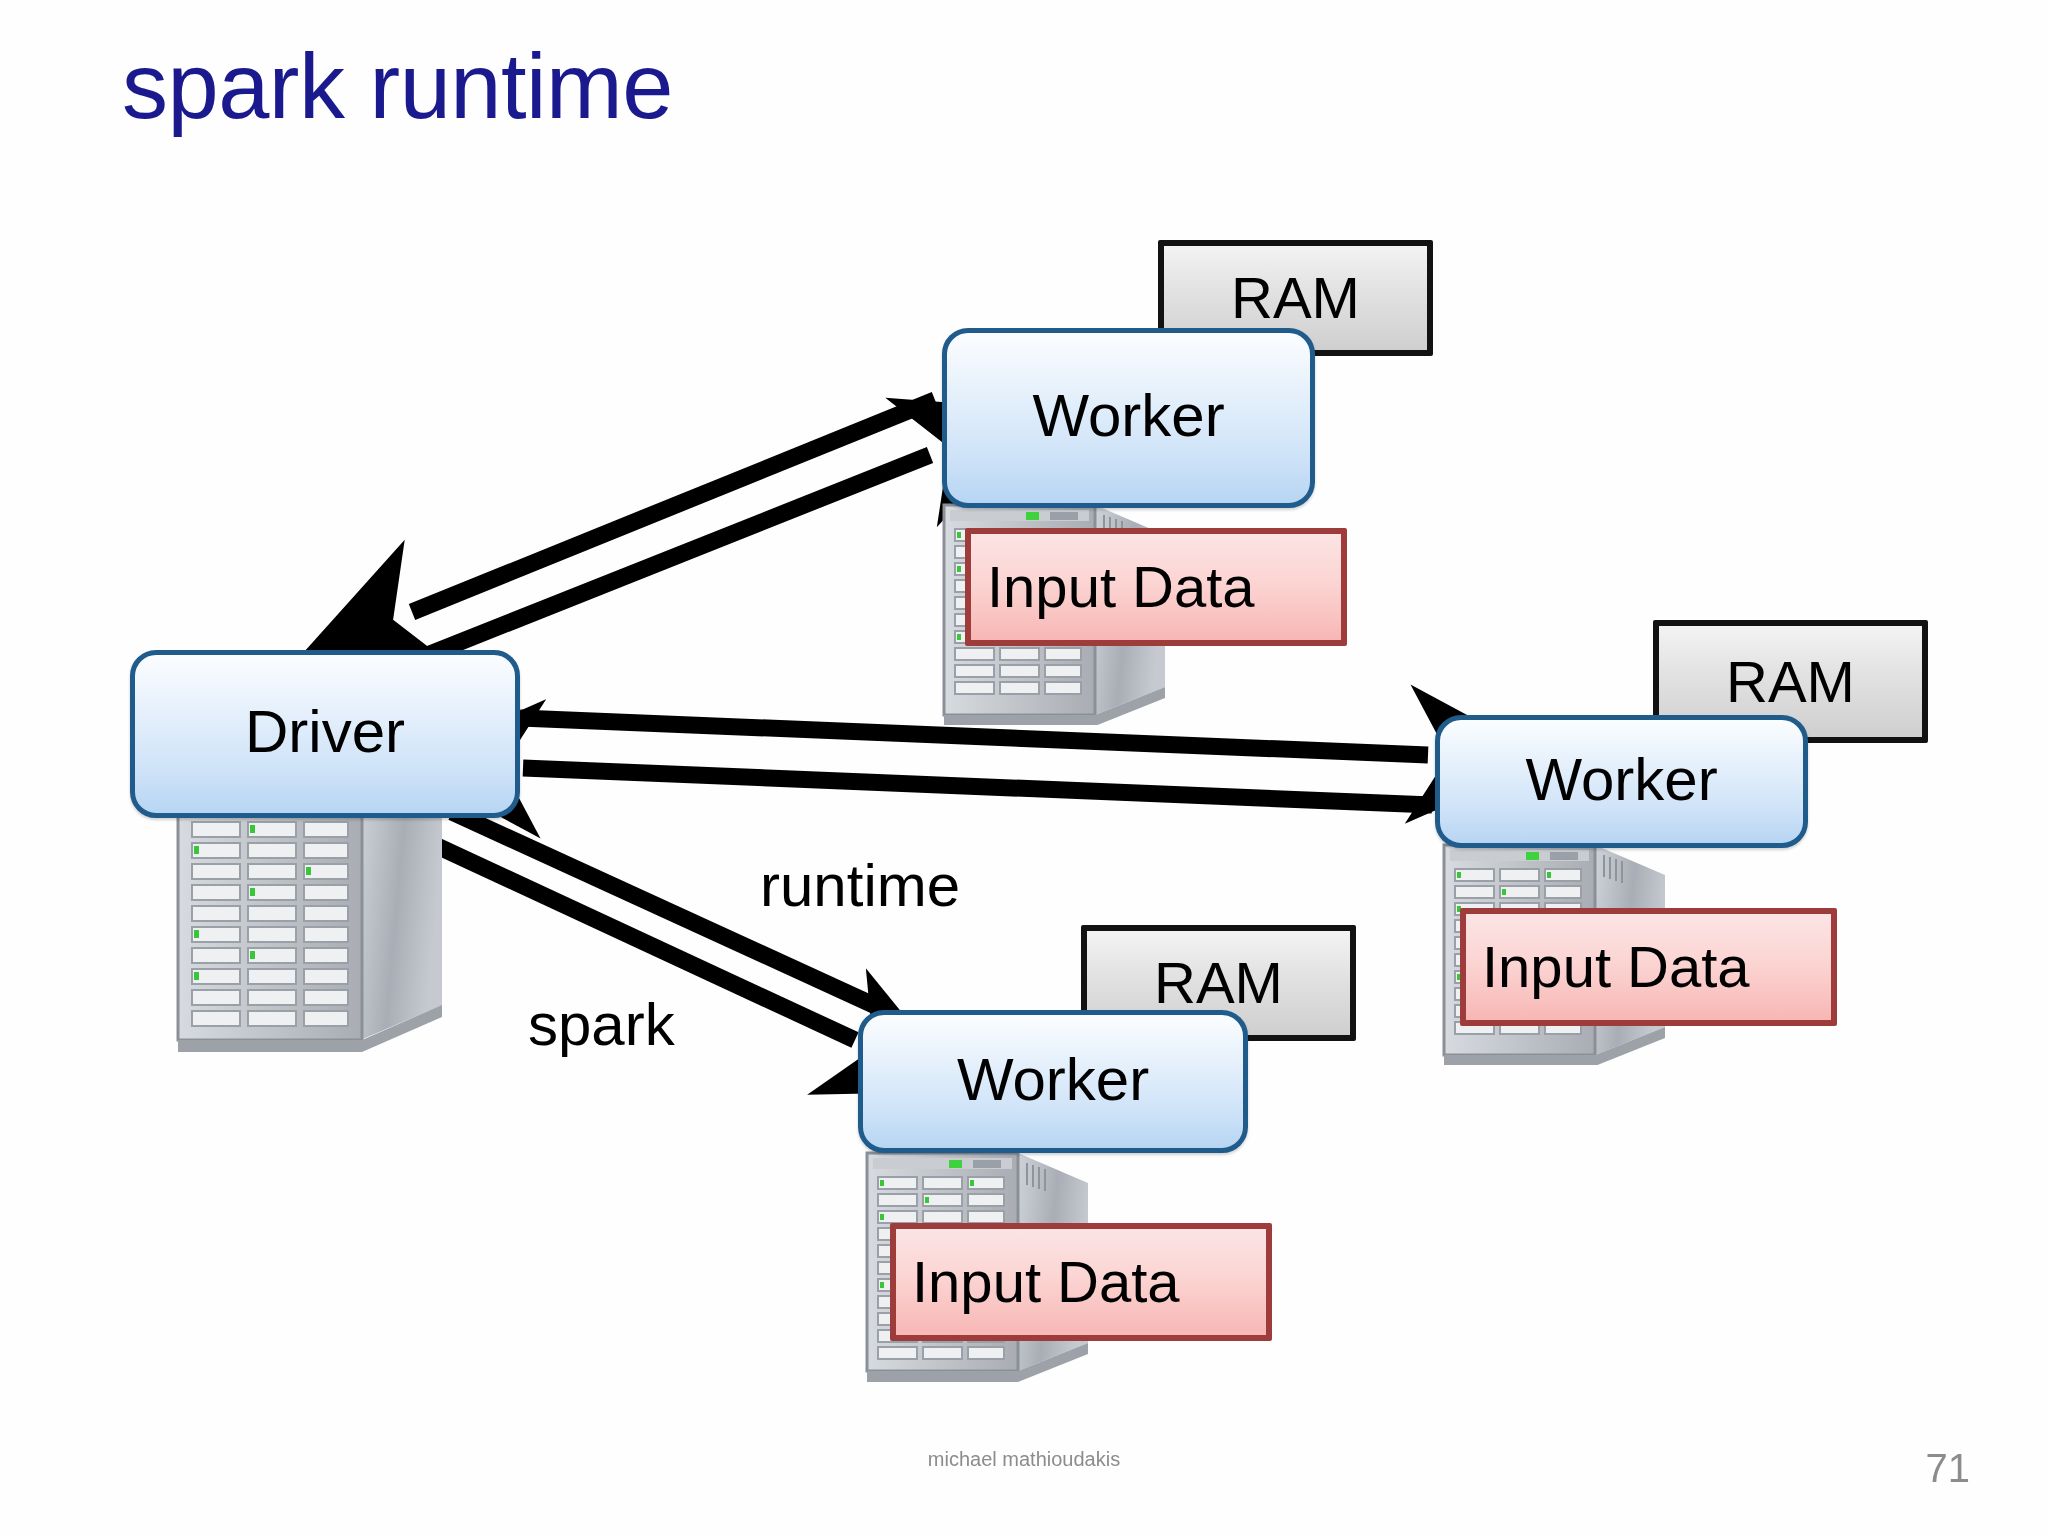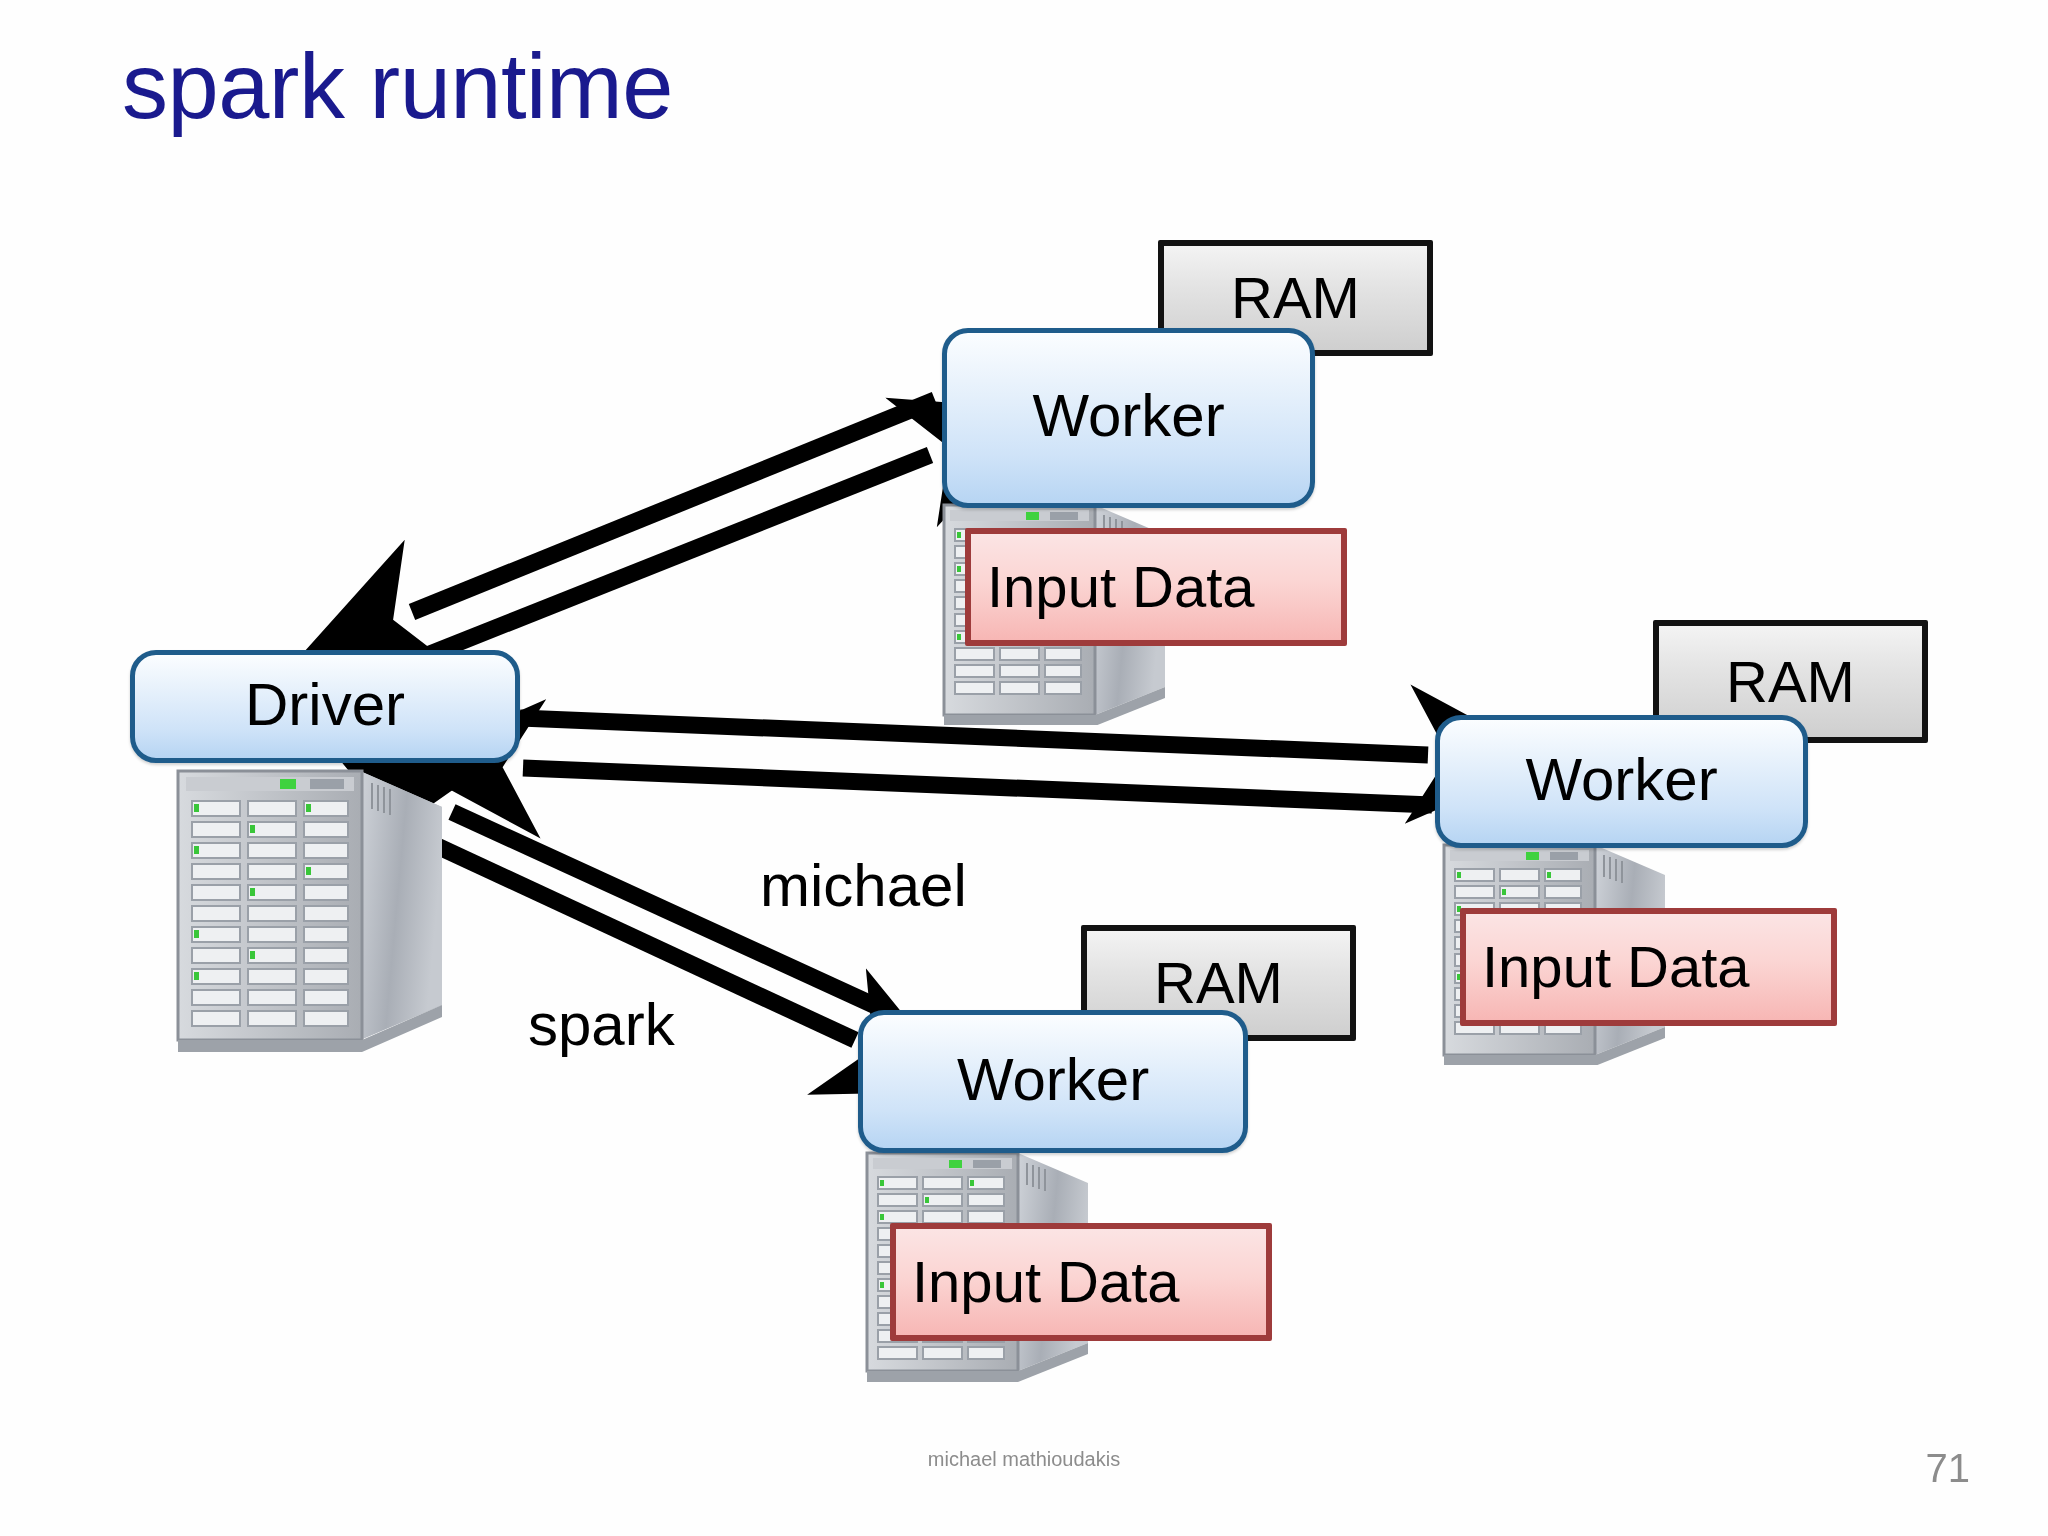--- a/index.html
+++ b/index.html
@@ -238,21 +238,21 @@
           <line x1="212" y1="28" x2="212" y2="54"></line>
             <line x1="218" y1="30" x2="218" y2="56"></line>
           <line x1="224" y1="32" x2="224" y2="58"></line>
             <line x1="230" y1="34" x2="230" y2="60"></line>
         </g>
 
         <polygon points="18,285 202,285 282,250 282,262 202,297 18,297" fill="#9da2a9"></polygon>
       </svg>
     </div>
 
-    <div class="nodebox" style="left:0px; top:0px; width:390px; height:113px;">
+    <div class="nodebox" style="left:0px; top:0px; width:390px; height:168px;">
       <span>Driver</span>
     </div>
   </div>
 
   <div class="cluster" style="left:930px; top:240px; width:520px; height:480px;">
 
     <div class="server" style="left:0px; top:255px; width:250px; height:230px;">
       <svg width="250" height="230" viewBox="0 0 250 230">
         <defs>
           <linearGradient id="gT1" x1="0" y1="0" x2="1" y2="0.3">
@@ -498,20 +498,20 @@
 
     <div class="nodebox" style="left:5px; top:85px; width:390px; height:143px;">
       <span>Worker</span>
     </div>
 
     <div class="databox" style="left:0px; top:298px; width:382px; height:118px;">
       <span>Input Data</span>
     </div>
   </div>
 
-  <div class="edge-label" style="left:760px; top:856px;">michael</div>
+  <div class="edge-label" style="left:760px; top:856px;">runtime</div>
 
   <div class="edge-label" style="left:528px; top:995px;">spark</div>
 
   <div id="footer-author">michael mathioudakis</div>
   <div id="footer-page">71</div>
 
 </div>
 
 </body></html>

